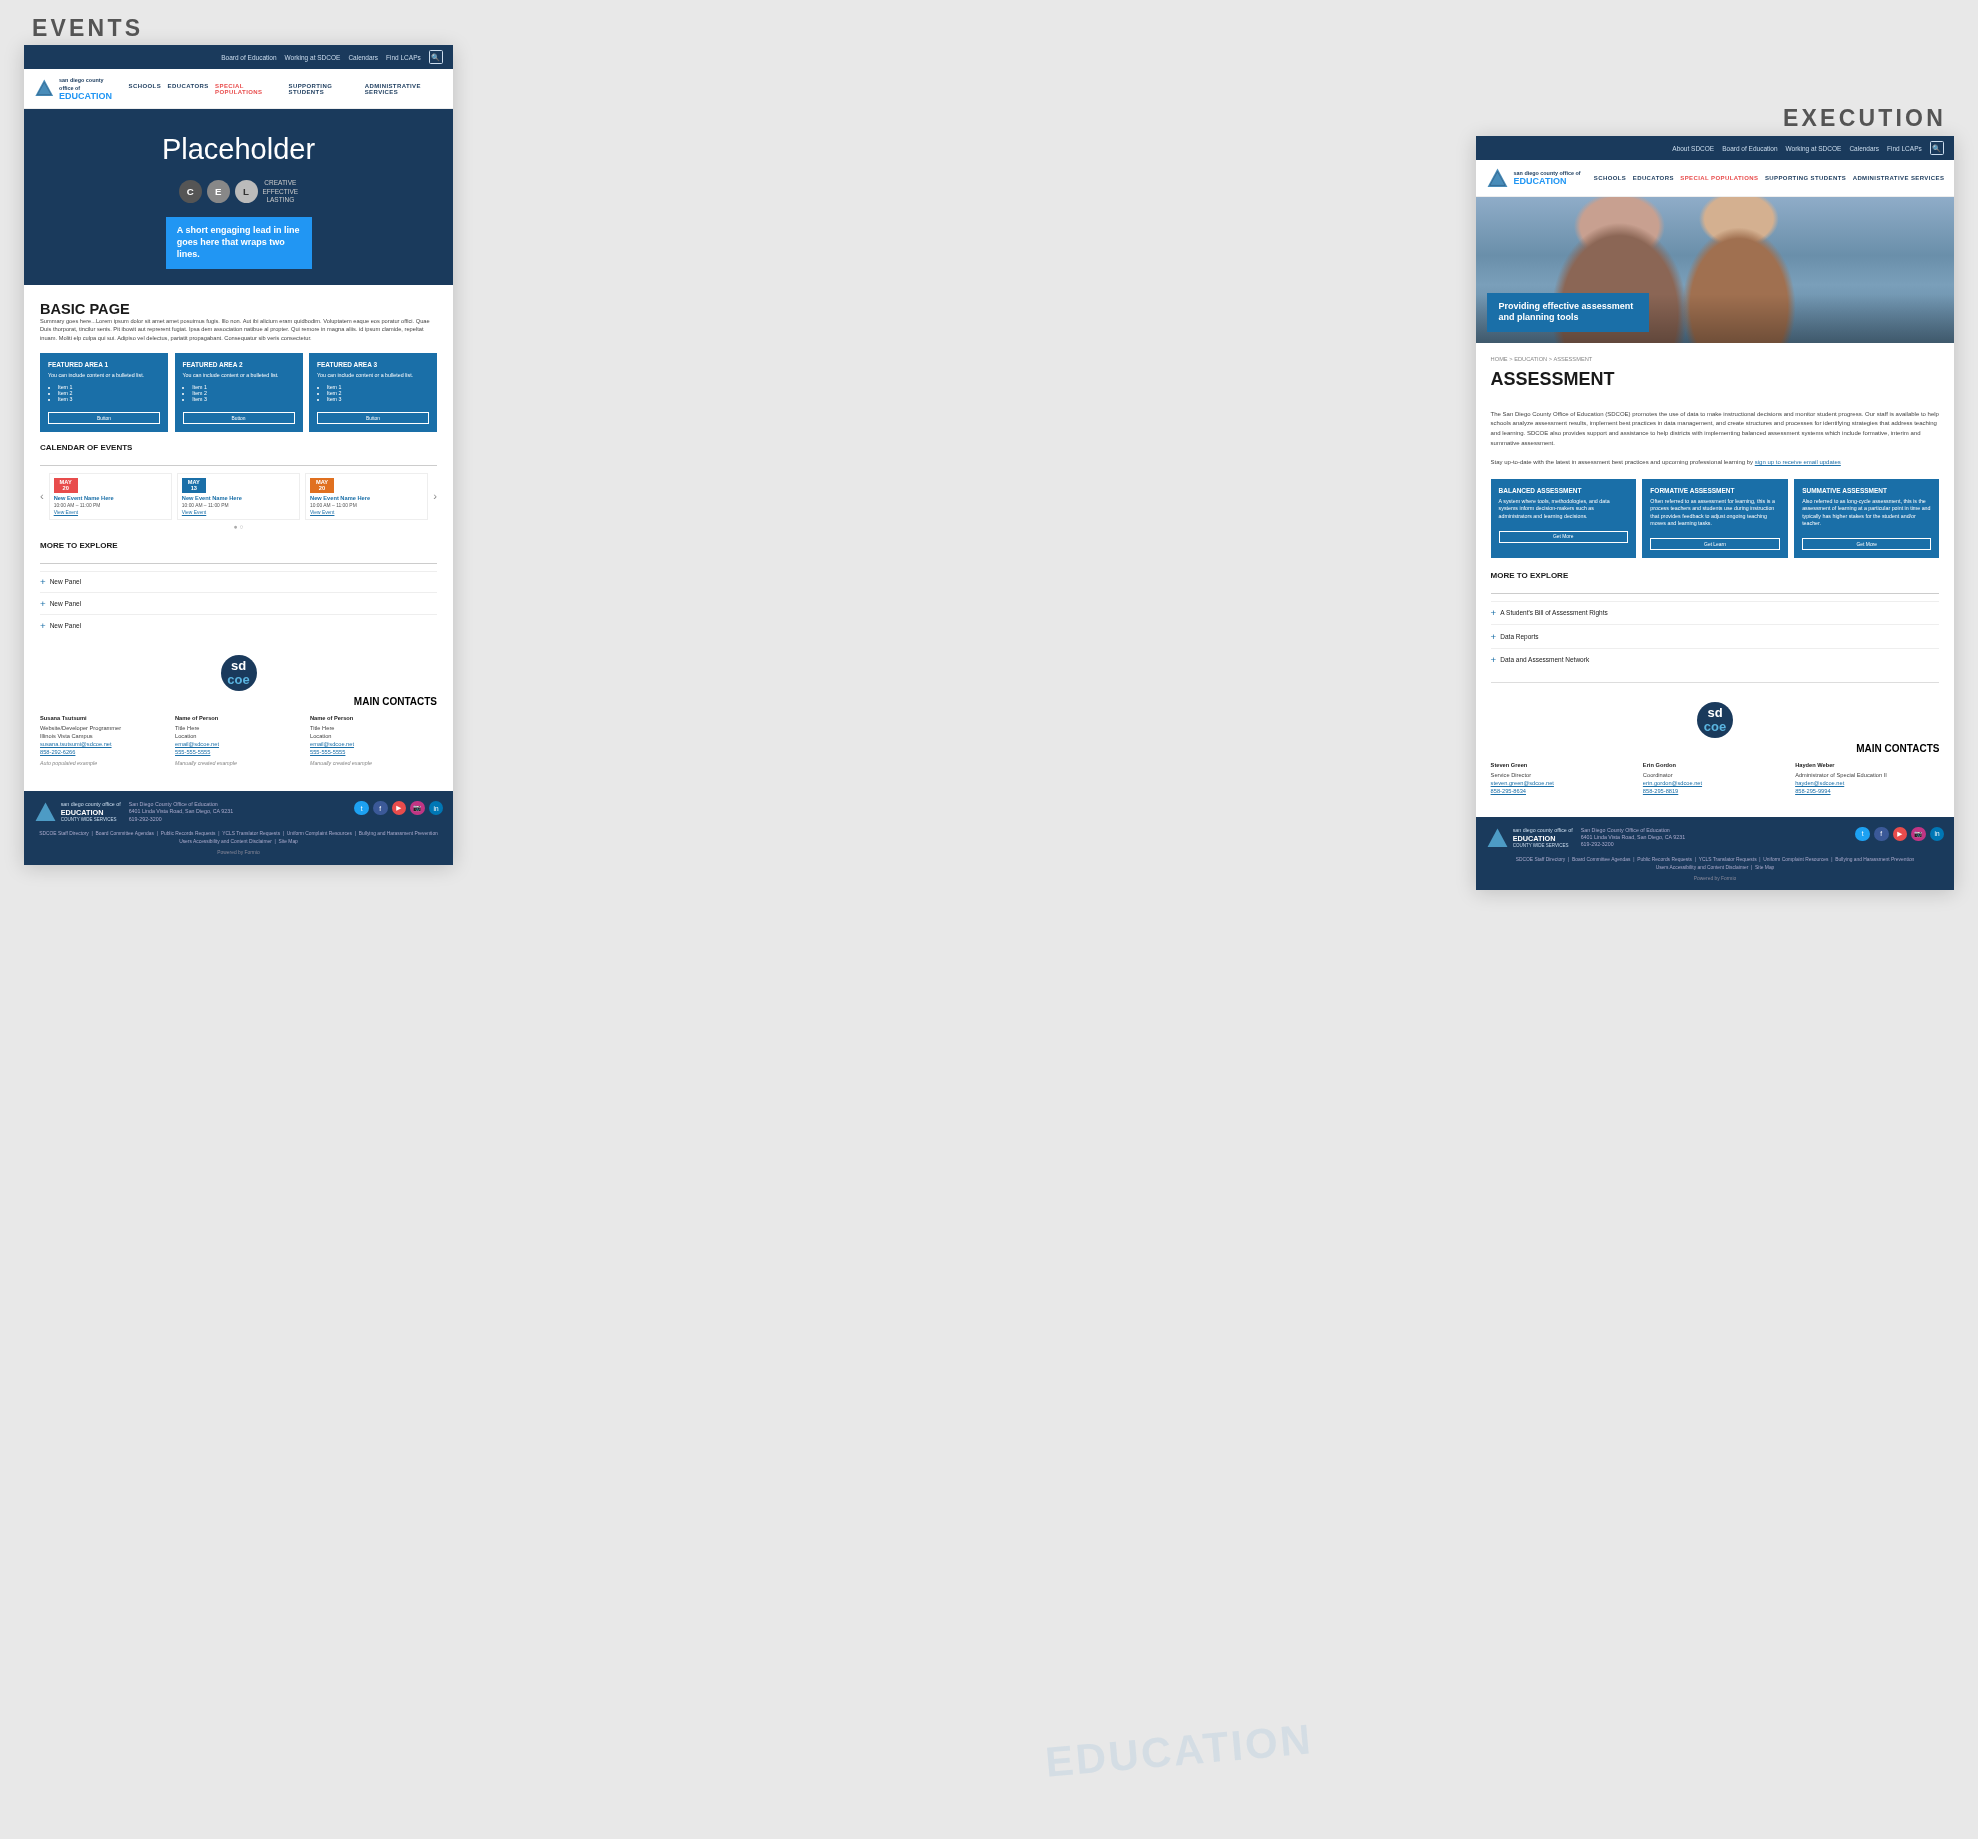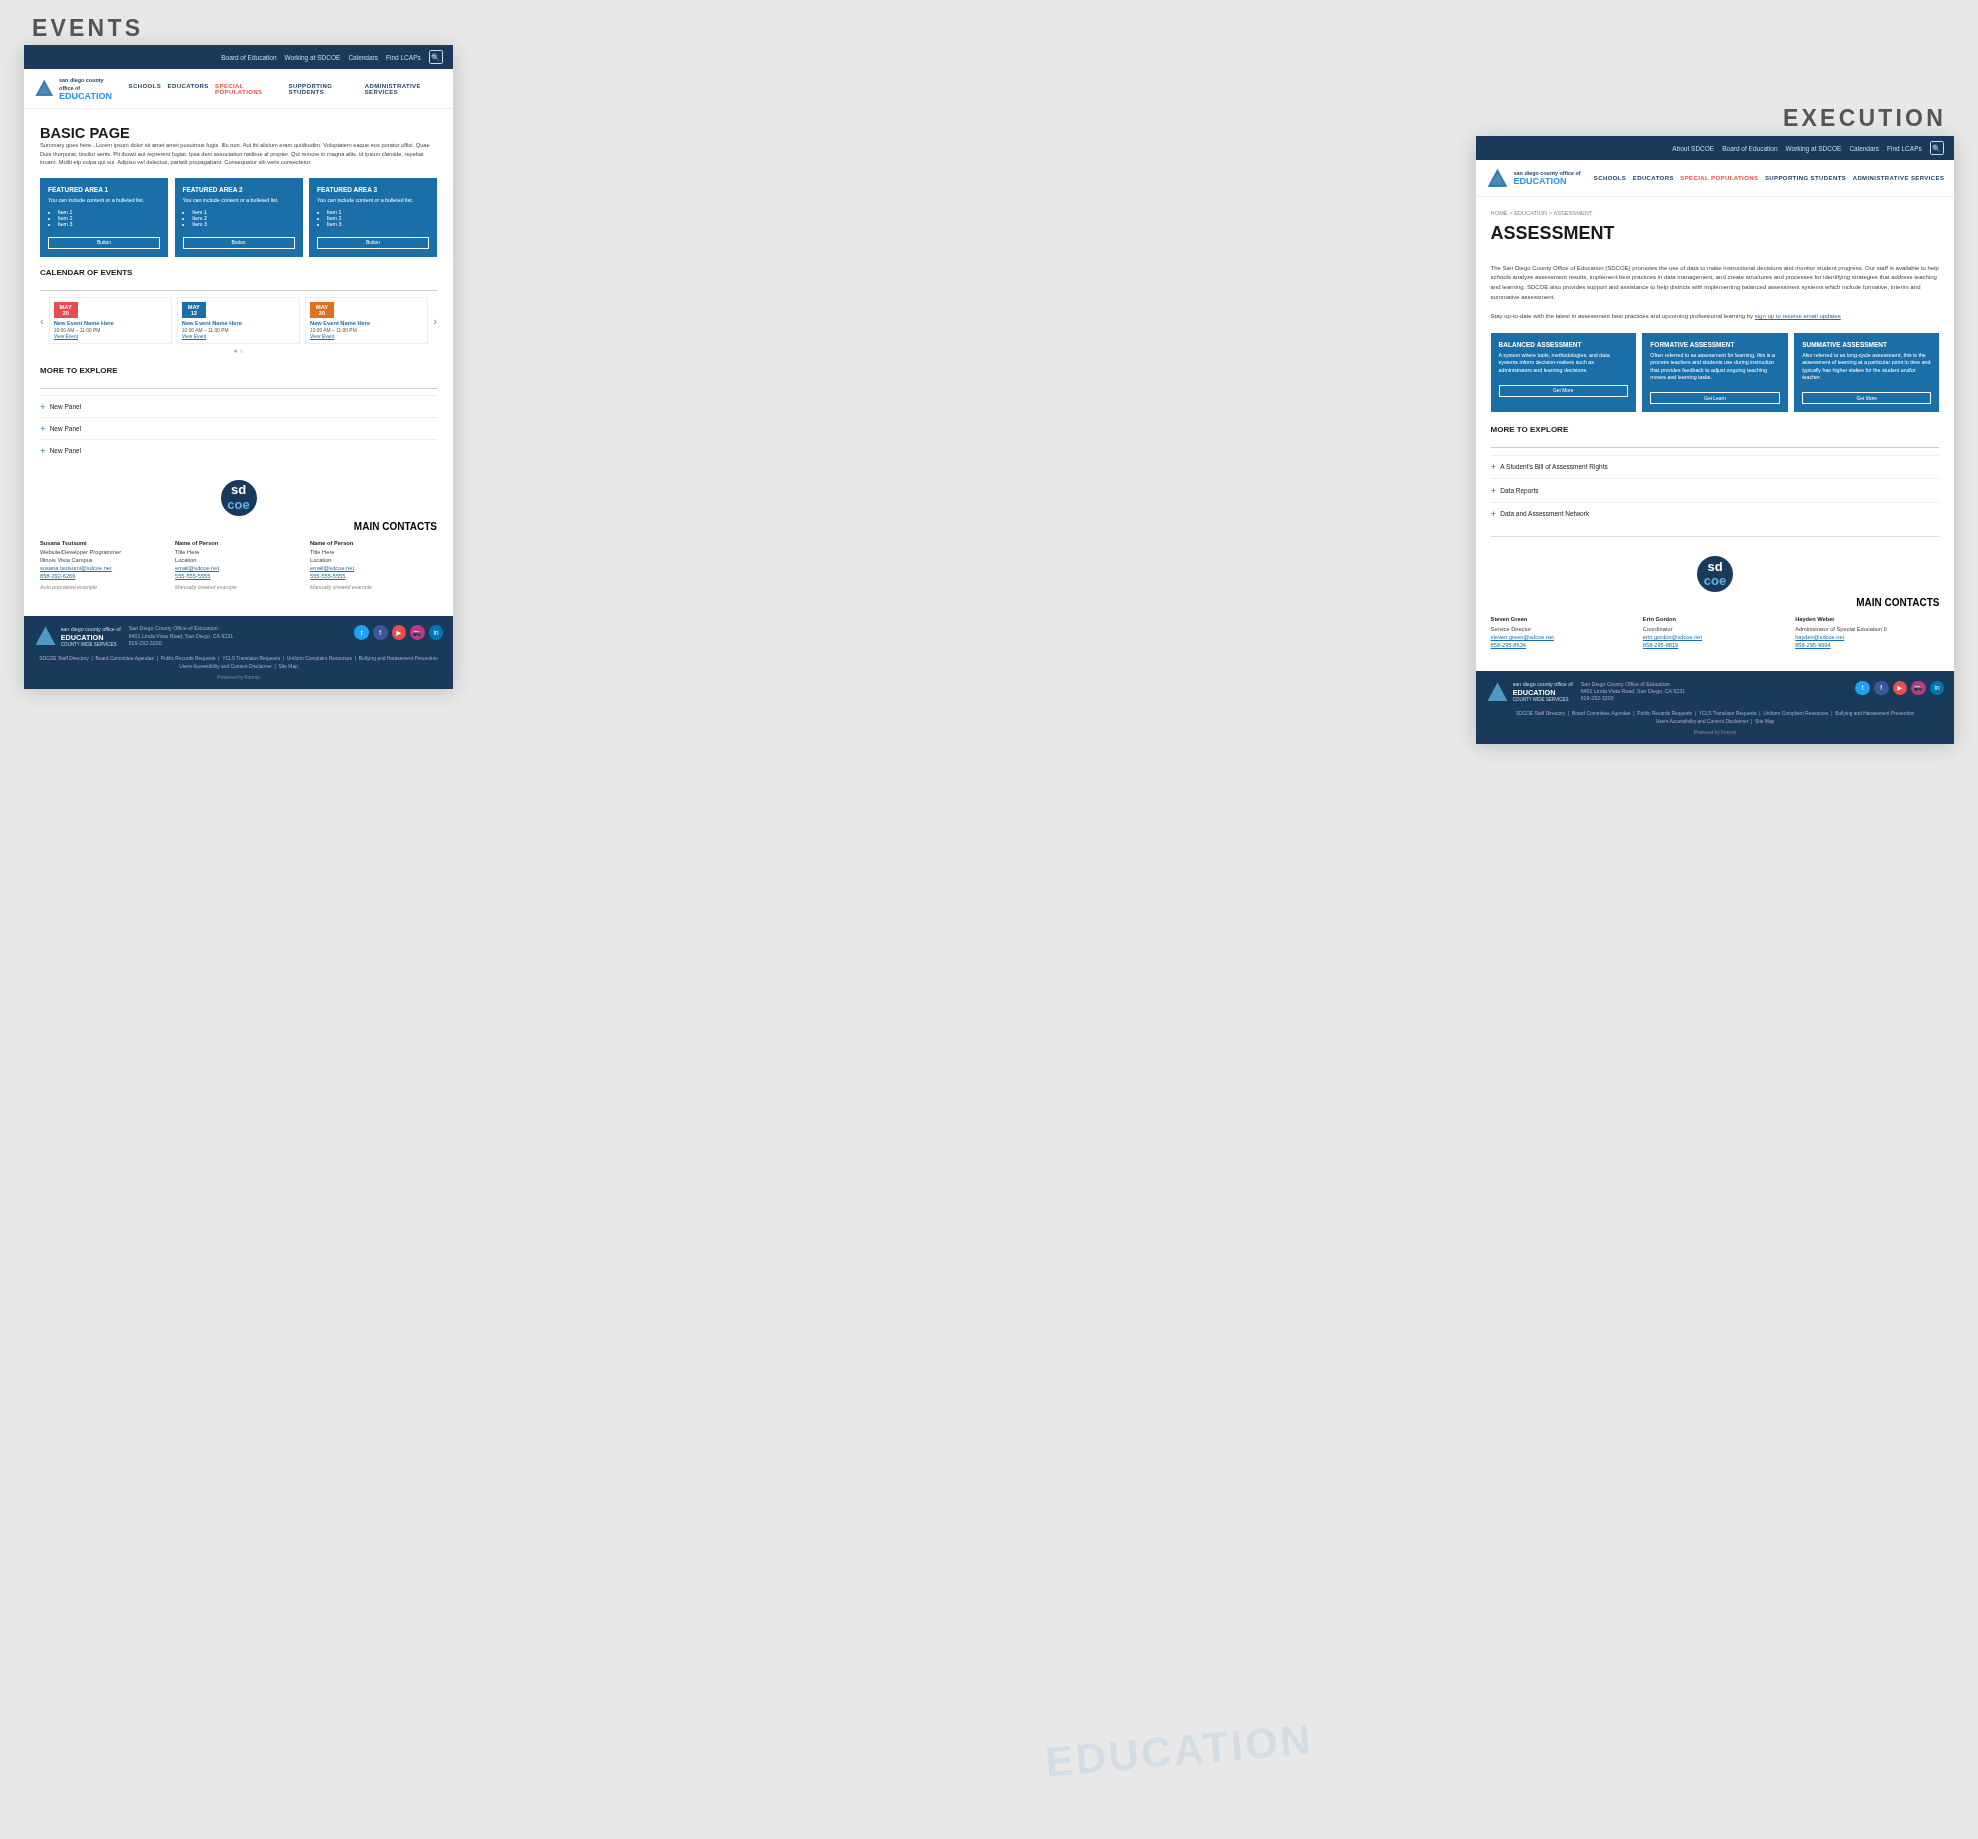--- a/index.html
+++ b/index.html
@@ -587,20 +587,30 @@
     </div>
     <div class="nav-main-links">
       <span class="nav-main-link">SCHOOLS</span>
       <span class="nav-main-link">EDUCATORS</span>
       <span class="nav-main-link active">SPECIAL POPULATIONS</span>
       <span class="nav-main-link">SUPPORTING STUDENTS</span>
       <span class="nav-main-link">ADMINISTRATIVE SERVICES</span>
     </div>
   </div>
 
+  <div class="hero-example">
+    <div class="hero-placeholder">Placeholder</div>
+    <div class="hero-cel-logo">
+      <div class="cel-circle cel-c">C</div>
+      <div class="cel-circle cel-e">E</div>
+      <div class="cel-circle cel-l">L</div>
+      <div class="cel-text">CREATIVE<br>EFFECTIVE<br>LASTING</div>
+    </div>
+    <div class="hero-badge">A short engaging lead in line goes here that wraps two lines.</div>
+  </div>
 
   <div class="basic-page">
     <div class="basic-page-title">BASIC PAGE</div>
     <p class="basic-page-summary">Summary goes here...Lorem ipsum dolor sit amet amet posuimus fugis. Illo non. Aut ibi alicium eram quidbodim. Voluptatem eaque eos poratur offici. Quae Duis thorporat, tincilur senis. Pit ibowit aut reprerent fugiat. Ipsa dem association natibue al propter. Qui remore in magna aliis. id ipsum clamide, repeltat inuam. Moliti elp culpa qui sui. Adipiso vel delectus, pariatit propagabant. Consequatur sib veris consectetur.</p>
 
     <div class="featured-areas">
       <div class="featured-area">
         <div class="featured-area-title">FEATURED AREA 1</div>
         <div class="featured-area-text">You can include content or a bulleted list.</div>
         <ul class="featured-area-list">
@@ -767,20 +777,25 @@
     </div>
     <div class="nav-main-links">
       <span class="nav-main-link">SCHOOLS</span>
       <span class="nav-main-link">EDUCATORS</span>
       <span class="nav-main-link active">SPECIAL POPULATIONS</span>
       <span class="nav-main-link">SUPPORTING STUDENTS</span>
       <span class="nav-main-link">ADMINISTRATIVE SERVICES</span>
     </div>
   </div>
 
+  <div class="exec-hero">
+    <div class="exec-hero-img student-sim"></div>
+    <div class="exec-hero-overlay"></div>
+    <div class="exec-hero-badge">Providing effective assessment and planning tools</div>
+  </div>
 
   <div class="exec-content">
     <div class="exec-breadcrumb">HOME &gt; EDUCATION &gt; ASSESSMENT</div>
     <div class="exec-page-title">ASSESSMENT</div>
     <p class="exec-summary">
       The San Diego County Office of Education (SDCOE) promotes the use of data to make instructional decisions and monitor student progress. Our staff is available to help schools analyze assessment results, implement best practices in data management, and create structures and processes for identifying strategies that address teaching and learning. SDCOE also provides support and assistance to help districts with implementing balanced assessment systems which include formative, interim and summative assessment.<br><br>
       Stay up-to-date with the latest in assessment best practices and upcoming professional learning by <a href="#">sign up to receive email updates</a>
     </p>
 
     <div class="exec-featured">

